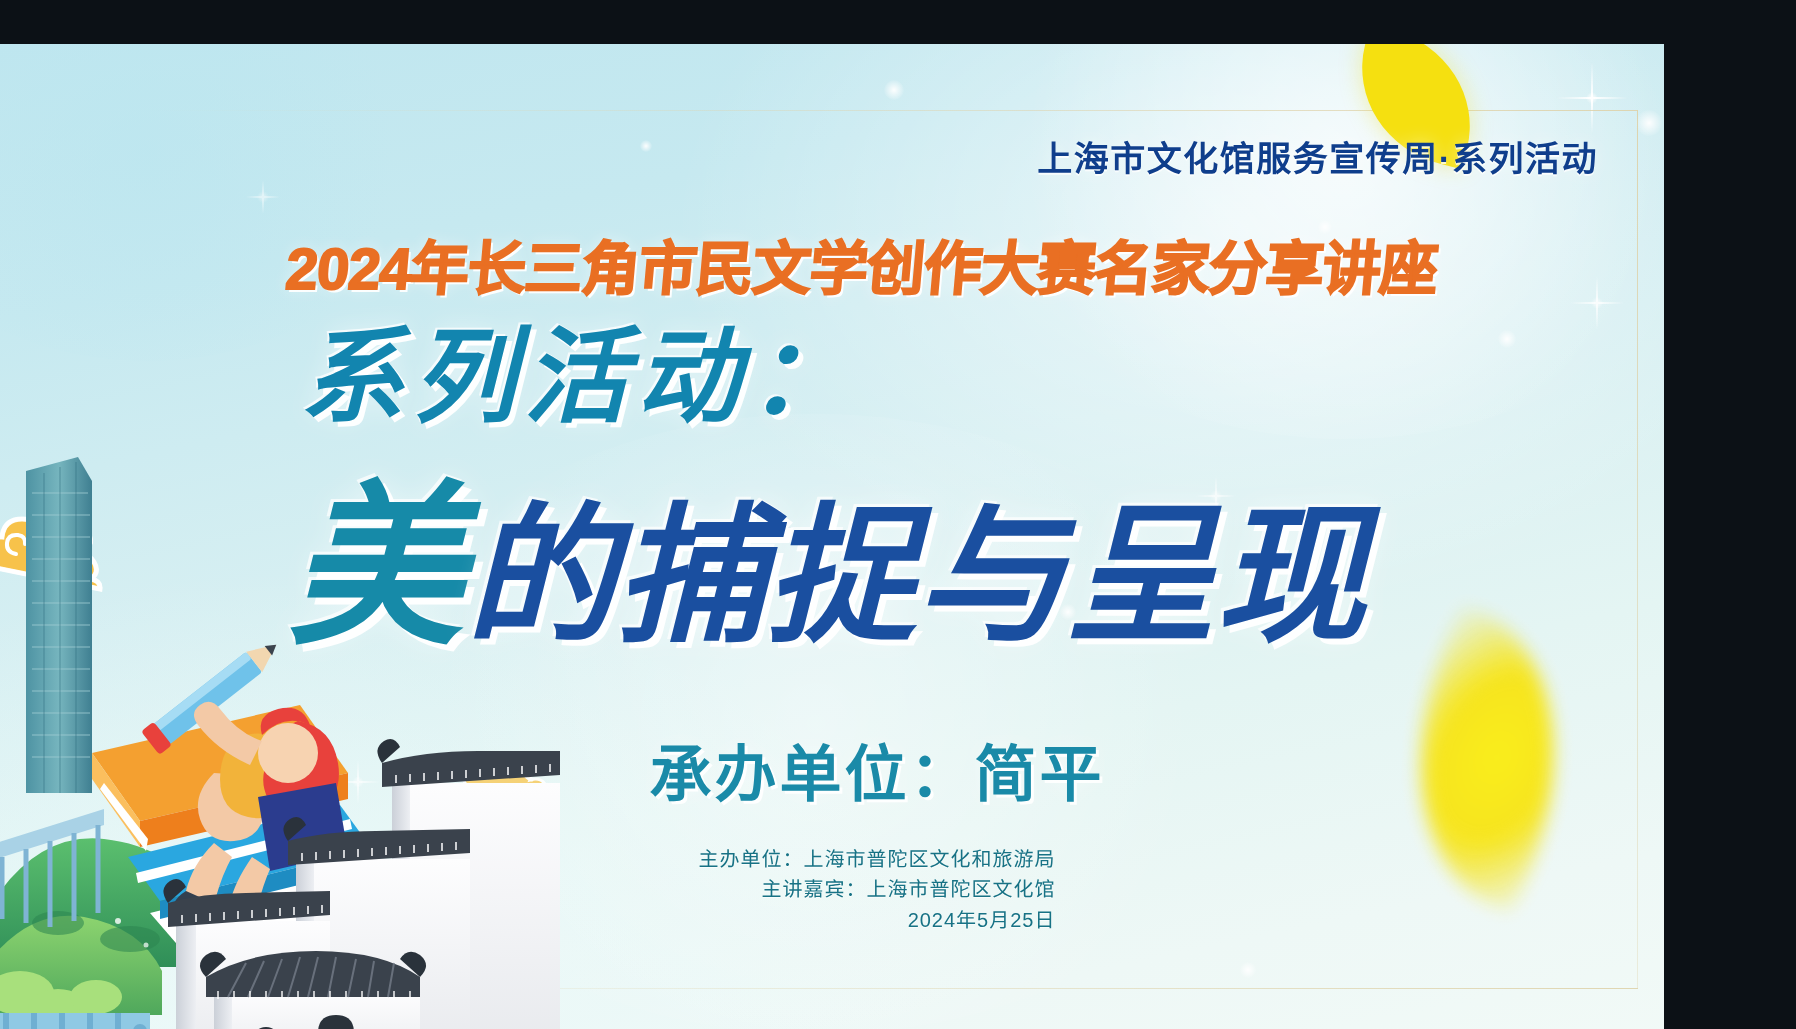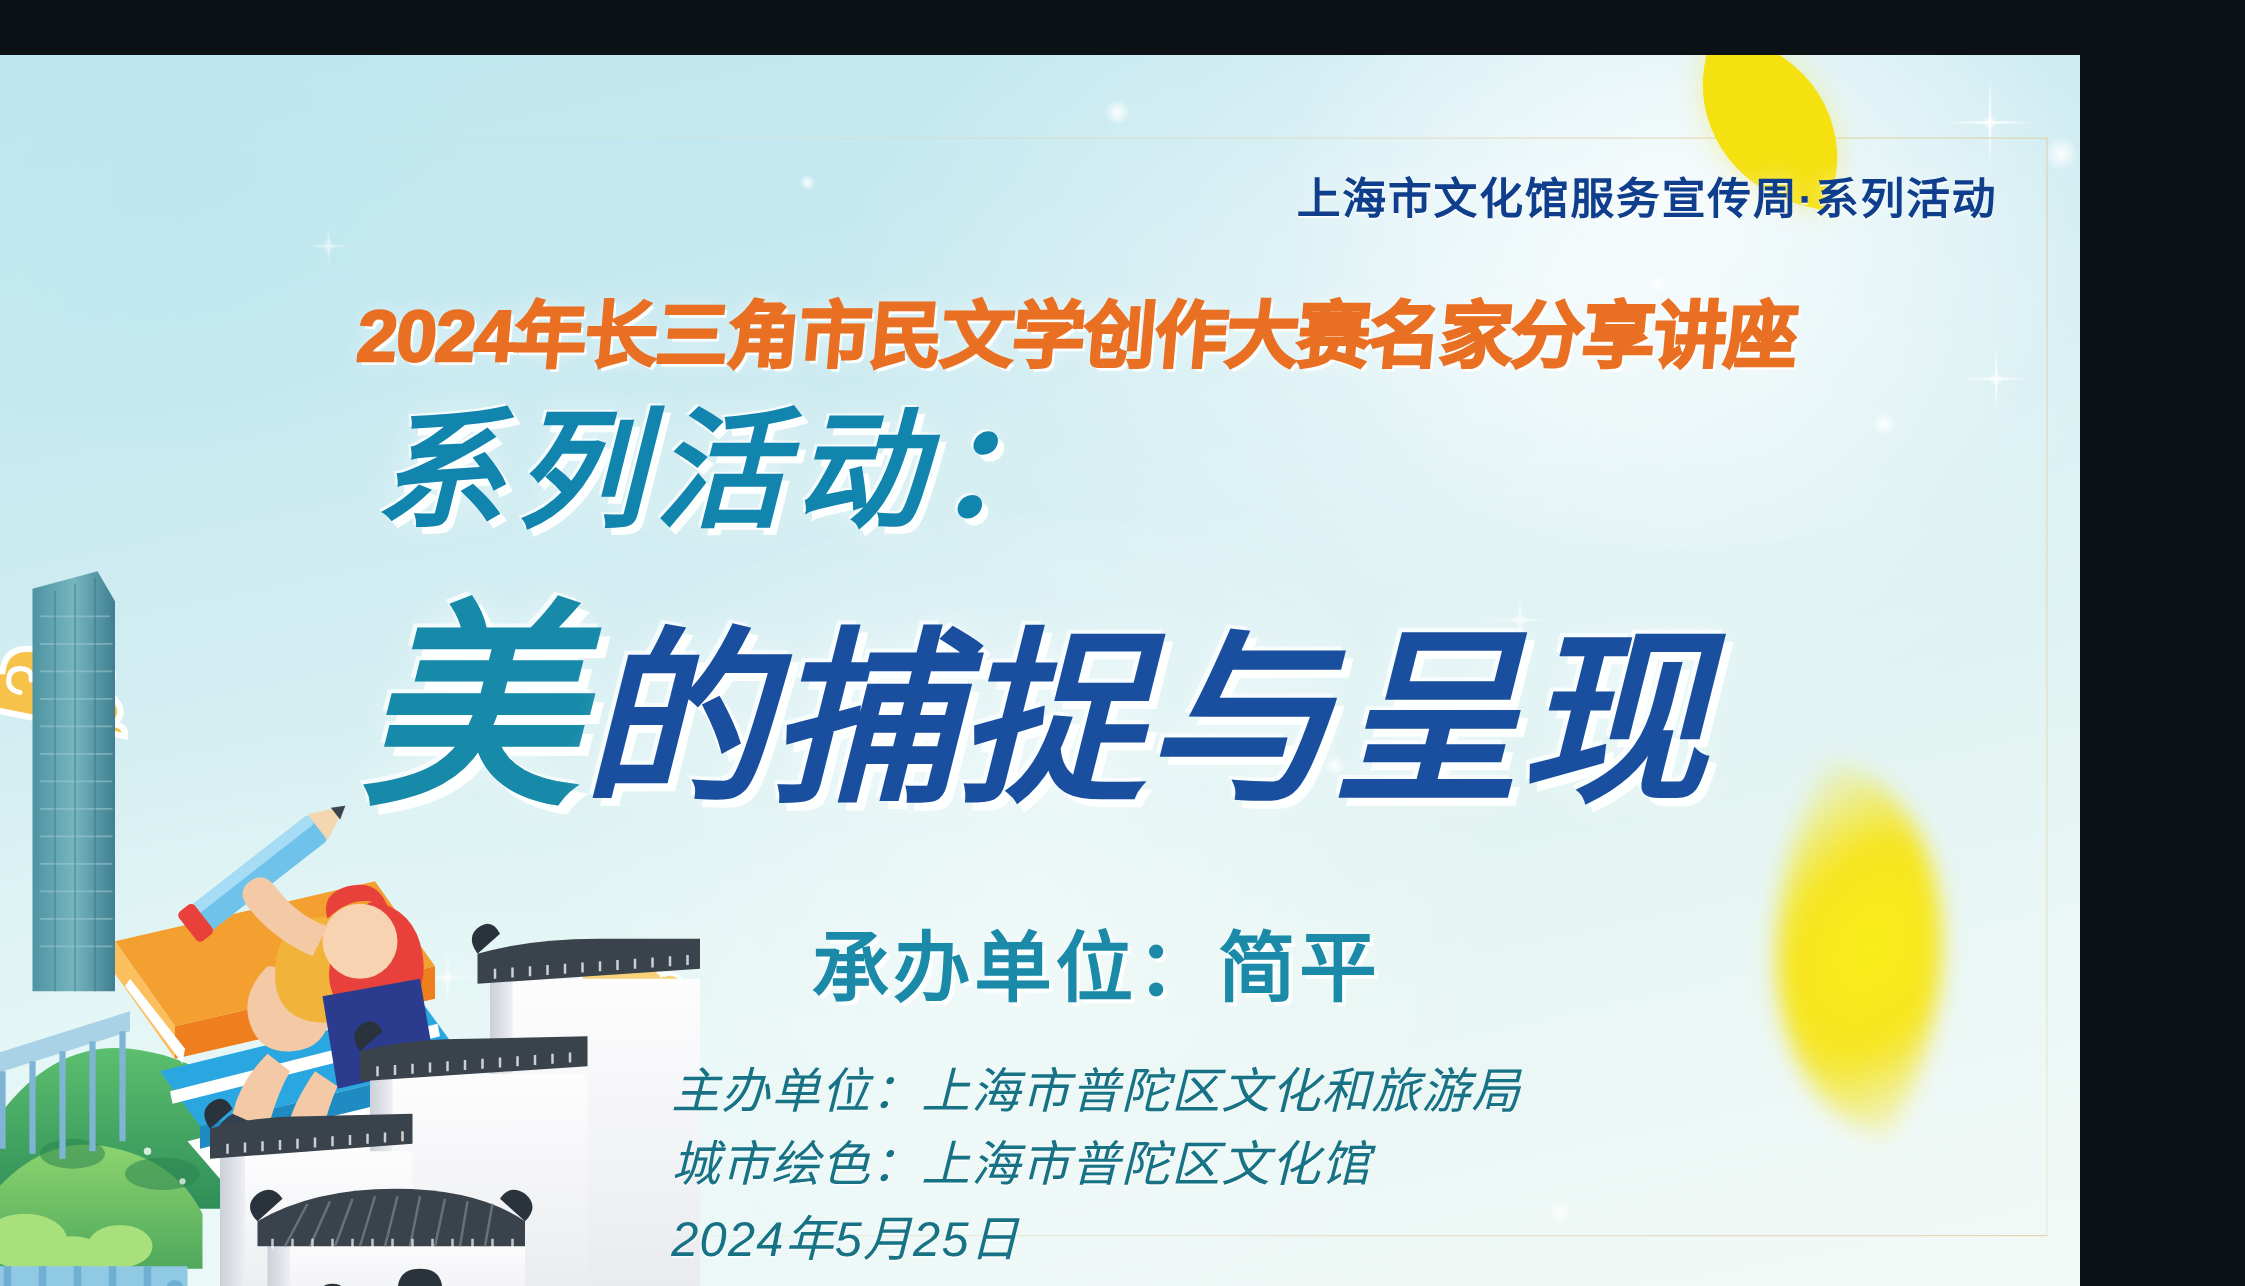--- a/index.html
+++ b/index.html
@@ -136,28 +136,27 @@
   #speaker{
     position:absolute;left:50%;top:680px;transform:translateX(-50%) translateX(45px);
     font-size:62px;font-weight:900;letter-spacing:3px;
     color:#1A8AA8;
     white-space:nowrap;
     text-shadow:3px 3px 0 rgba(255,255,255,.9), 0 0 20px rgba(255,255,255,.45);
   }
 
   #footer{
     position:absolute;left:50%;top:800px;transform:translateX(-50%) translateX(45px);
-    text-align:left;
+    text-align:right;
     color:#177285;
-    font-size:39px;
+    font-size:20px;
     line-height:1.52;
     letter-spacing:1px;
     white-space:nowrap;
     text-shadow:0 1px 0 rgba(255,255,255,.65);
-    font-style:italic;
   }
   #footer div{margin:0;}
 </style>
 </head>
 <body>
 
 <div id="poster">
 
   <div class="glow glow-c"></div>
   <div class="glow glow-a"></div>
@@ -419,18 +418,18 @@
     <div id="title-line1">系列活动：</div>
 
     <div id="title-line2">
       <span id="title-accent">美</span><span id="title-rest">的捕捉与呈现</span>
     </div>
 
     <div id="speaker">承办单位：简平</div>
 
     <div id="footer">
       <div>主办单位：上海市普陀区文化和旅游局</div>
-      <div>城市绘色：上海市普陀区文化馆</div>
+      <div>主讲嘉宾：上海市普陀区文化馆</div>
       <div>2024年5月25日</div>
     </div>
 
   </div>
 </div>
 
 </body></html>

